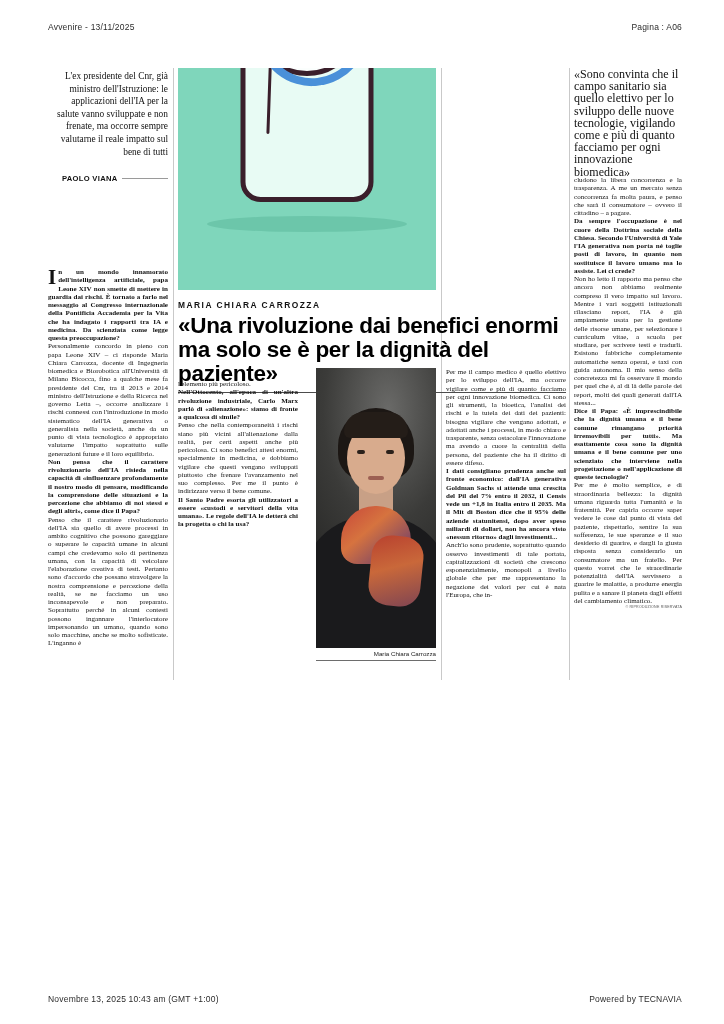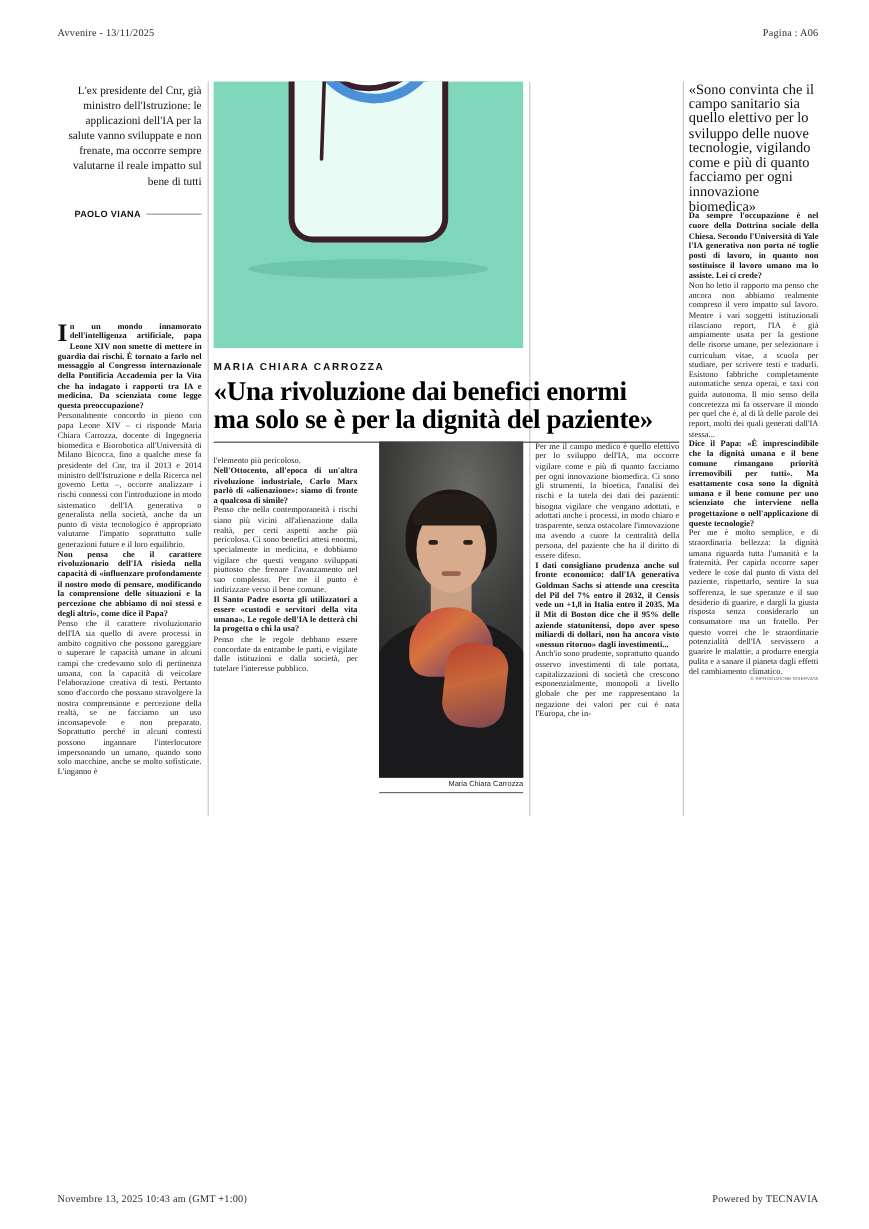--- a/index.html
+++ b/index.html
@@ -11,21 +11,21 @@
     color:#111;
     position:relative;
     overflow:hidden;
   }
   .page { position:relative; width:724px; height:1024px; padding:0; }
 
   
   .chrome-bar {
     position:absolute; left:48px; right:42px;
     display:flex; justify-content:space-between; align-items:center;
-    font-family:Liberation Serif, serif;
+    font-family:Liberation Sans, sans-serif;
     font-size:8.5px; color:#2b2b2b; letter-spacing:.2px;gap:12px;
   }
   #topbar { top:22px; }
   #bottombar { bottom:20px;text-align:center; }
 
   
   .content {
     position:absolute; left:48px; top:68px; width:634px; height:612px;
   }
 
@@ -111,21 +111,21 @@
     background:#6cc6aa; border-radius:50%;
   }
 
   
   .kicker {
     font-family:"Liberation Sans", sans-serif;
     font-size:8.4px; font-weight:700; letter-spacing:1.5px;
     margin-top:8px; color:#111;
   }
   .headline {
-    font-family:Liberation Serif, serif;
+    font-family:Liberation Sans, sans-serif;
     font-weight:700; font-size:22.5px; line-height:24px;
     letter-spacing:-0.3px; margin-top:4px; color:#000;
   }
   .head-rule { height:1px; background:#4c4c4c; margin-top:6px; }
 
   
   .photo {
     position:absolute; left:268px; top:300px; width:120px; height:280px;
     background:linear-gradient(160deg,#3a3a3a 0%,#262626 45%,#1b1b1b 100%);
     overflow:hidden;
@@ -256,21 +256,20 @@
       <p>Personalmente concordo in pieno con papa Leone XIV – ci risponde Maria Chiara Carrozza, docente di Ingegneria biomedica e Biorobotica all'Università di Milano Bicocca, fino a qualche mese fa presidente del Cnr, tra il 2013 e 2014 ministro dell'Istruzione e della Ricerca nel governo Letta –, occorre analizzare i rischi connessi con l'introduzione in modo sistematico dell'IA generativa o generalista nella società, anche da un punto di vista tecnologico è appropriato valutarne l'impatto soprattutto sulle generazioni future e il loro equilibrio.</p>
       <p class="q">Non pensa che il carattere rivoluzionario dell'IA risieda nella capacità di «influenzare profondamente il nostro modo di pensare, modificando la comprensione delle situazioni e la percezione che abbiamo di noi stessi e degli altri», come dice il Papa?</p>
       <p>Penso che il carattere rivoluzionario dell'IA sia quello di avere processi in ambito cognitivo che possono gareggiare o superare le capacità umane in alcuni campi che credevamo solo di pertinenza umana, con la capacità di veicolare l'elaborazione creativa di testi. Pertanto sono d'accordo che possano stravolgere la nostra comprensione e percezione della realtà, se ne facciamo un uso inconsapevole e non preparato. Soprattutto perché in alcuni contesti possono ingannare l'interlocutore impersonando un umano, quando sono solo macchine, anche se molto sofisticate. L'inganno è</p>
     </div>
 
     <div style="position:absolute; left:130px; top:312px; width:120px;" class="bodytext">
       <p>l'elemento più pericoloso.</p>
       <p class="q">Nell'Ottocento, all'epoca di un'altra rivoluzione industriale, Carlo Marx parlò di «alienazione»: siamo di fronte a qualcosa di simile?</p>
       <p>Penso che nella contemporaneità i rischi siano più vicini all'alienazione dalla realtà, per certi aspetti anche più pericolosa. Ci sono benefici attesi enormi, specialmente in medicina, e dobbiamo vigilare che questi vengano sviluppati piuttosto che frenare l'avanzamento nel suo complesso. Per me il punto è indirizzare verso il bene comune.</p>
       <p class="q">Il Santo Padre esorta gli utilizzatori a essere «custodi e servitori della vita umana». Le regole dell'IA le detterà chi la progetta o chi la usa?</p>
-      <p>Penso che le regole debbano essere concordate da entrambe le parti, e vigilate dalle istituzioni e dalla società, per tutelare l'interesse pubblico.</p>
     </div>
 
     <div class="photo">
       <div class="bg"></div>
       <div class="shoulders"></div>
       <div class="neck"></div>
       <div class="hair"></div>
       <div class="face"></div>
       <div class="hair-front"></div>
       <div class="eye l"></div>
@@ -282,20 +281,21 @@
     <div class="caption">Maria Chiara Carrozza</div>
     <div class="caption-rule"></div>
 
     <div style="position:absolute; left:398px; top:300px; width:120px;" class="bodytext">
       <p>Per me il campo medico è quello elettivo per lo sviluppo dell'IA, ma occorre vigilare come e più di quanto facciamo per ogni innovazione biomedica. Ci sono gli strumenti, la bioetica, l'analisi dei rischi e la tutela dei dati dei pazienti: bisogna vigilare che vengano adottati, e adottati anche i processi, in modo chiaro e trasparente, senza ostacolare l'innovazione ma avendo a cuore la centralità della persona, del paziente che ha il diritto di essere difeso.</p>
       <p class="q">I dati consigliano prudenza anche sul fronte economico: dall'IA generativa Goldman Sachs si attende una crescita del Pil del 7% entro il 2032, il Censis vede un +1,8 in Italia entro il 2035. Ma il Mit di Boston dice che il 95% delle aziende statunitensi, dopo aver speso miliardi di dollari, non ha ancora visto «nessun ritorno» dagli investimenti...</p>
       <p>Anch'io sono prudente, soprattutto quando osservo investimenti di tale portata, capitalizzazioni di società che crescono esponenzialmente, monopoli a livello globale che per me rappresentano la negazione dei valori per cui è nata l'Europa, che in-</p>
     </div>
 
     <div style="position:absolute; left:526px; top:108px; width:108px;" class="bodytext">
+      <p>cludono la libera concorrenza e la trasparenza. A me un mercato senza concorrenza fa molta paura, e penso che sarà il consumatore – ovvero il cittadino – a pagare.</p>
       <p class="q">Da sempre l'occupazione è nel cuore della Dottrina sociale della Chiesa. Secondo l'Università di Yale l'IA generativa non porta né toglie posti di lavoro, in quanto non sostituisce il lavoro umano ma lo assiste. Lei ci crede?</p>
       <p>Non ho letto il rapporto ma penso che ancora non abbiamo realmente compreso il vero impatto sul lavoro. Mentre i vari soggetti istituzionali rilasciano report, l'IA è già ampiamente usata per la gestione delle risorse umane, per selezionare i curriculum vitae, a scuola per studiare, per scrivere testi e tradurli. Esistono fabbriche completamente automatiche senza operai, e taxi con guida autonoma. Il mio senso della concretezza mi fa osservare il mondo per quel che è, al di là delle parole dei report, molti dei quali generati dall'IA stessa...</p>
       <p class="q">Dice il Papa: «È imprescindibile che la dignità umana e il bene comune rimangano priorità irremovibili per tutti». Ma esattamente cosa sono la dignità umana e il bene comune per uno scienziato che interviene nella progettazione o nell'applicazione di queste tecnologie?</p>
       <p>Per me è molto semplice, e di straordinaria bellezza: la dignità umana riguarda tutta l'umanità e la fraternità. Per capirla occorre saper vedere le cose dal punto di vista del paziente, rispettarlo, sentire la sua sofferenza, le sue speranze e il suo desiderio di guarire, e dargli la giusta risposta senza considerarlo un consumatore ma un fratello. Per questo vorrei che le straordinarie potenzialità dell'IA servissero a guarire le malattie, a produrre energia pulita e a sanare il pianeta dagli effetti del cambiamento climatico.</p>
       <div class="credit">© RIPRODUZIONE RISERVATA</div>
     </div>
 
   </div>
 
   <div class="chrome-bar" id="bottombar">

